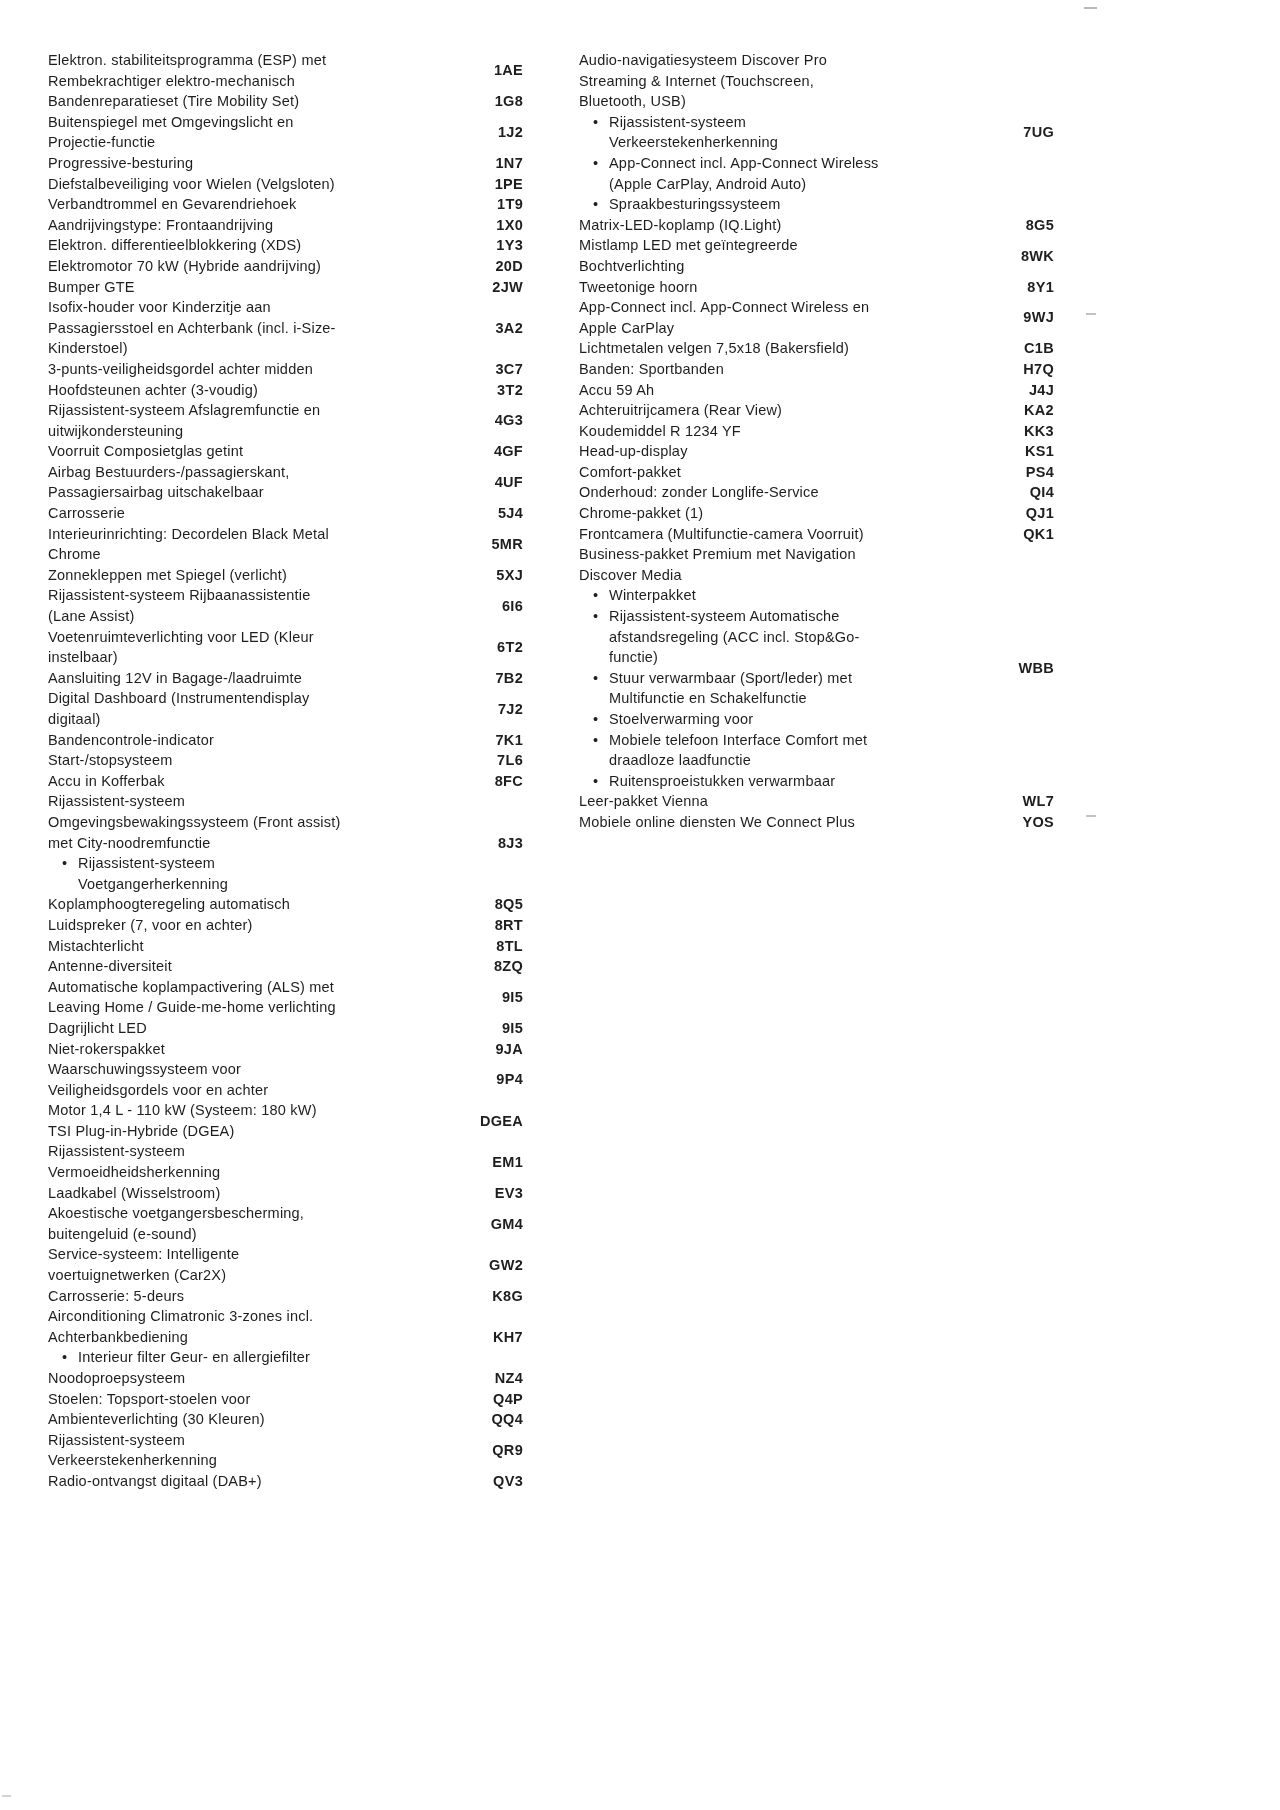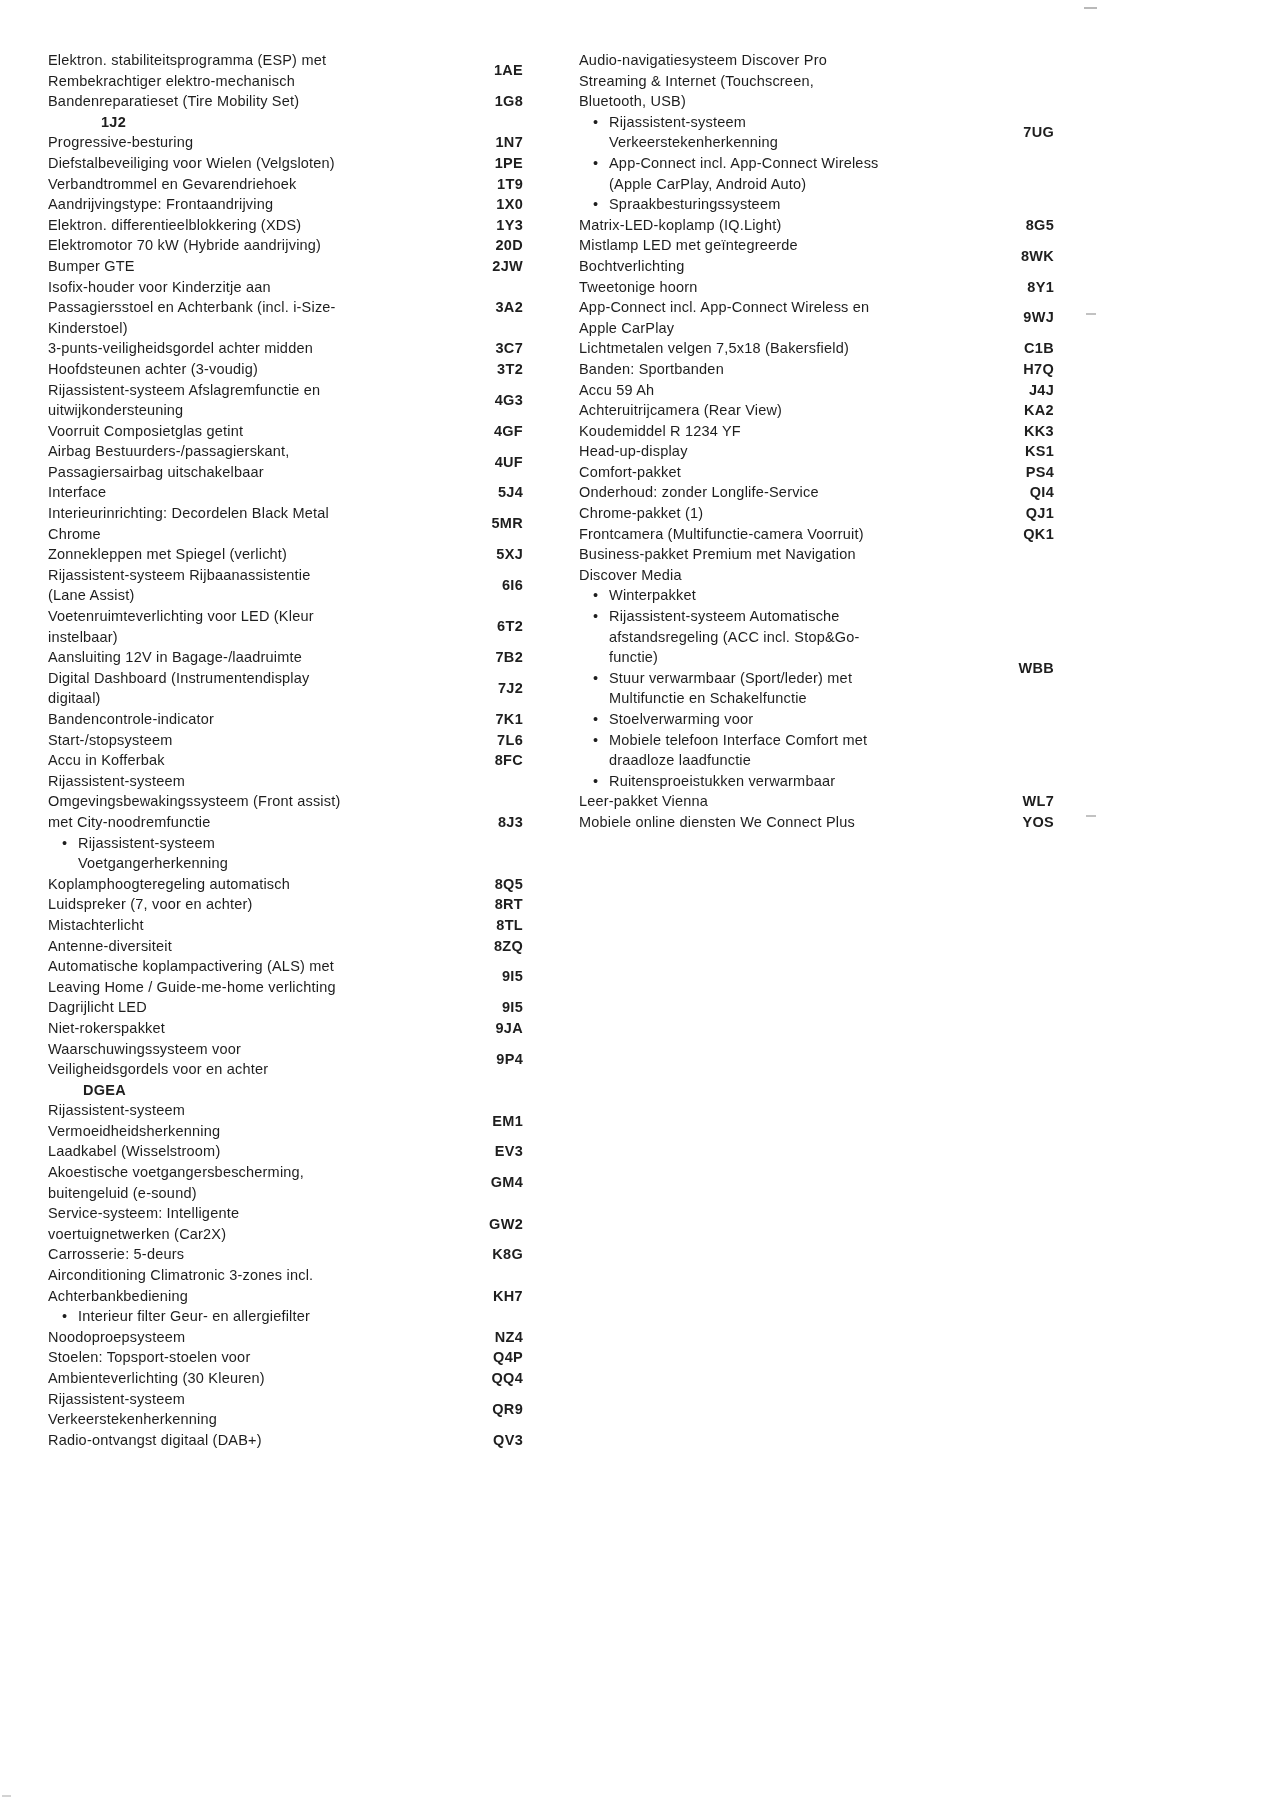--- a/index.html
+++ b/index.html
@@ -94,20 +94,24 @@
           </div>
           <div class="code">1AE</div>
         </div>
         <div class="entry">
           <div class="desc">
             <div class="seg">Bandenreparatieset (Tire Mobility Set)</div>
           </div>
           <div class="code">1G8</div>
         </div>
         <div class="entry">
+          <div class="desc">
+            <div class="seg">Buitenspiegel met Omgevingslicht en
+Projectie-functie</div>
+          </div>
           <div class="code">1J2</div>
         </div>
         <div class="entry">
           <div class="desc">
             <div class="seg">Progressive-besturing</div>
           </div>
           <div class="code">1N7</div>
         </div>
         <div class="entry">
           <div class="desc">
@@ -180,21 +184,21 @@
         </div>
         <div class="entry">
           <div class="desc">
             <div class="seg">Airbag Bestuurders-/passagierskant,
 Passagiersairbag uitschakelbaar</div>
           </div>
           <div class="code">4UF</div>
         </div>
         <div class="entry">
           <div class="desc">
-            <div class="seg">Interface</div>
+            <div class="seg">Carrosserie</div>
           </div>
           <div class="code">5J4</div>
         </div>
         <div class="entry">
           <div class="desc">
             <div class="seg">Interieurinrichting: Decordelen Black Metal
 Chrome</div>
           </div>
           <div class="code">5MR</div>
         </div>
@@ -306,20 +310,24 @@
           <div class="code">9JA</div>
         </div>
         <div class="entry">
           <div class="desc">
             <div class="seg">Waarschuwingssysteem voor
 Veiligheidsgordels voor en achter</div>
           </div>
           <div class="code">9P4</div>
         </div>
         <div class="entry">
+          <div class="desc">
+            <div class="seg">Motor 1,4 L - 110 kW (Systeem: 180 kW)
+TSI Plug-in-Hybride (DGEA)</div>
+          </div>
           <div class="code">DGEA</div>
         </div>
         <div class="entry">
           <div class="desc">
             <div class="seg">Rijassistent-systeem
 Vermoeidheidsherkenning</div>
           </div>
           <div class="code">EM1</div>
         </div>
         <div class="entry">

